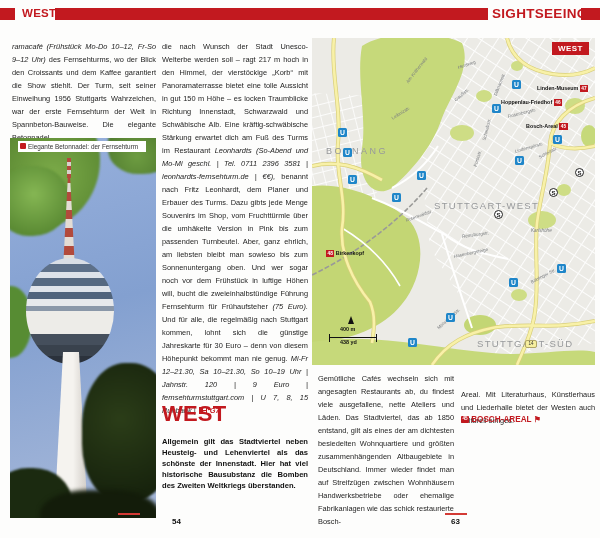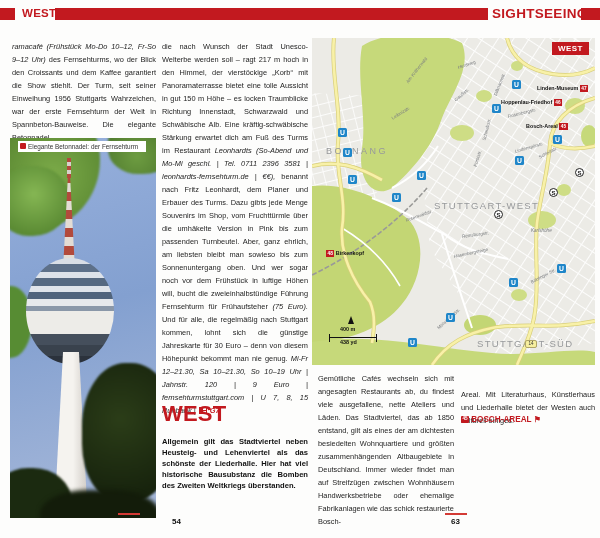--- a/index.html
+++ b/index.html
@@ -93,21 +93,21 @@
     <div class="leaf" style="left:30px;top:352px;width:120px;height:60px;background:#131c0a;filter:blur(2px);border-radius:40%;"></div>
     <div class="caption">
       <span class="cap-ic"></span>
       <span>Elegante Betonnadel: der Fernsehturm</span>
     </div>
   </div>
 
   <div class="abs txt" style="left:162px;top:40px;width:146px;"><span>die nach Wunsch der Stadt Unesco-Welterbe werden soll – ragt 217 m hoch in den Himmel, der vierstöckige „Korb“ mit Panoramaterrasse bietet eine tolle Aussicht in gut 150 m Höhe – es locken Traumblicke Richtung Innenstadt, Schwarzwald und Schwäbische Alb. Eine kräftig-schwäbische Stärkung erwartet dich am Fuß des Turms im Restaurant </span><span style="font-style: italic;">Leonhardts (So-Abend und Mo-Mi geschl. | Tel. 0711 2396 3581 | leonhardts-fernsehturm.de | €€),</span><span> benannt nach Fritz Leonhardt, dem Planer und Erbauer des Turms. Dazu gibts jede Menge Souvenirs im Shop, vom Fruchttürmle über die umhäkelte Version in Pink bis zum passenden Turnbeutel. Aber, ganz ehrlich, am liebsten bleibt man sowieso bis zum Sonnenuntergang oben. Und wer sogar noch vor dem Frühstück in luftige Höhen will, bucht die zweieinhalbstündige Führung Fernsehturm für Frühaufsteher </span><span style="font-style: italic;">(75 Euro).</span><span> Und für alle, die regelmäßig nach Stuttgart kommen, lohnt sich die günstige Jahreskarte für 30 Euro – denn von diesem Höhepunkt bekommt man nie genug. </span><span style="font-style: italic;">Mi-Fr 12–21.30, Sa 10–21.30, So 10–19 Uhr | Jahnstr. 120 | 9 Euro | fernsehturmstuttgart.com | U 7, 8, 15 Ruhbank | </span><span class="mapref"></span><span style="font-style: italic; font-weight: bold; color: rgb(194, 25, 31);"> G7</span></div>
 
   <div class="abs west-h" style="left:162px;top:401px;">WEST</div>
-  <div class="abs txt-bold" style="left:162px;top:437px;width:146px;">Allgemein gilt das Stadtviertel neben Heusteig- und Lehenviertel als das schönste der Liederhalle. Hier hat viel historische Bausubstanz die Bomben des Zweiten Weltkriegs überstanden.</div>
+  <div class="abs txt-bold" style="left:162px;top:437px;width:146px;">Allgemein gilt das Stadtviertel neben Heusteig- und Lehenviertel als das schönste der Innenstadt. Hier hat viel historische Bausubstanz die Bomben des Zweiten Weltkriegs überstanden.</div>
 
   <div id="map" class="abs">
     <svg width="283" height="327" viewBox="0 0 283 327">
       <defs>
         <pattern id="gridA" width="13" height="13" patternUnits="userSpaceOnUse" patternTransform="rotate(33)">
           <path d="M0 0H13M0 0V13" stroke="#ffffff" stroke-width="2"></path>
         </pattern>
         <pattern id="gridB" width="11" height="11" patternUnits="userSpaceOnUse" patternTransform="rotate(-14)">
           <path d="M0 0H11M0 0V11" stroke="#ffffff" stroke-width="1.8"></path>
         </pattern>

